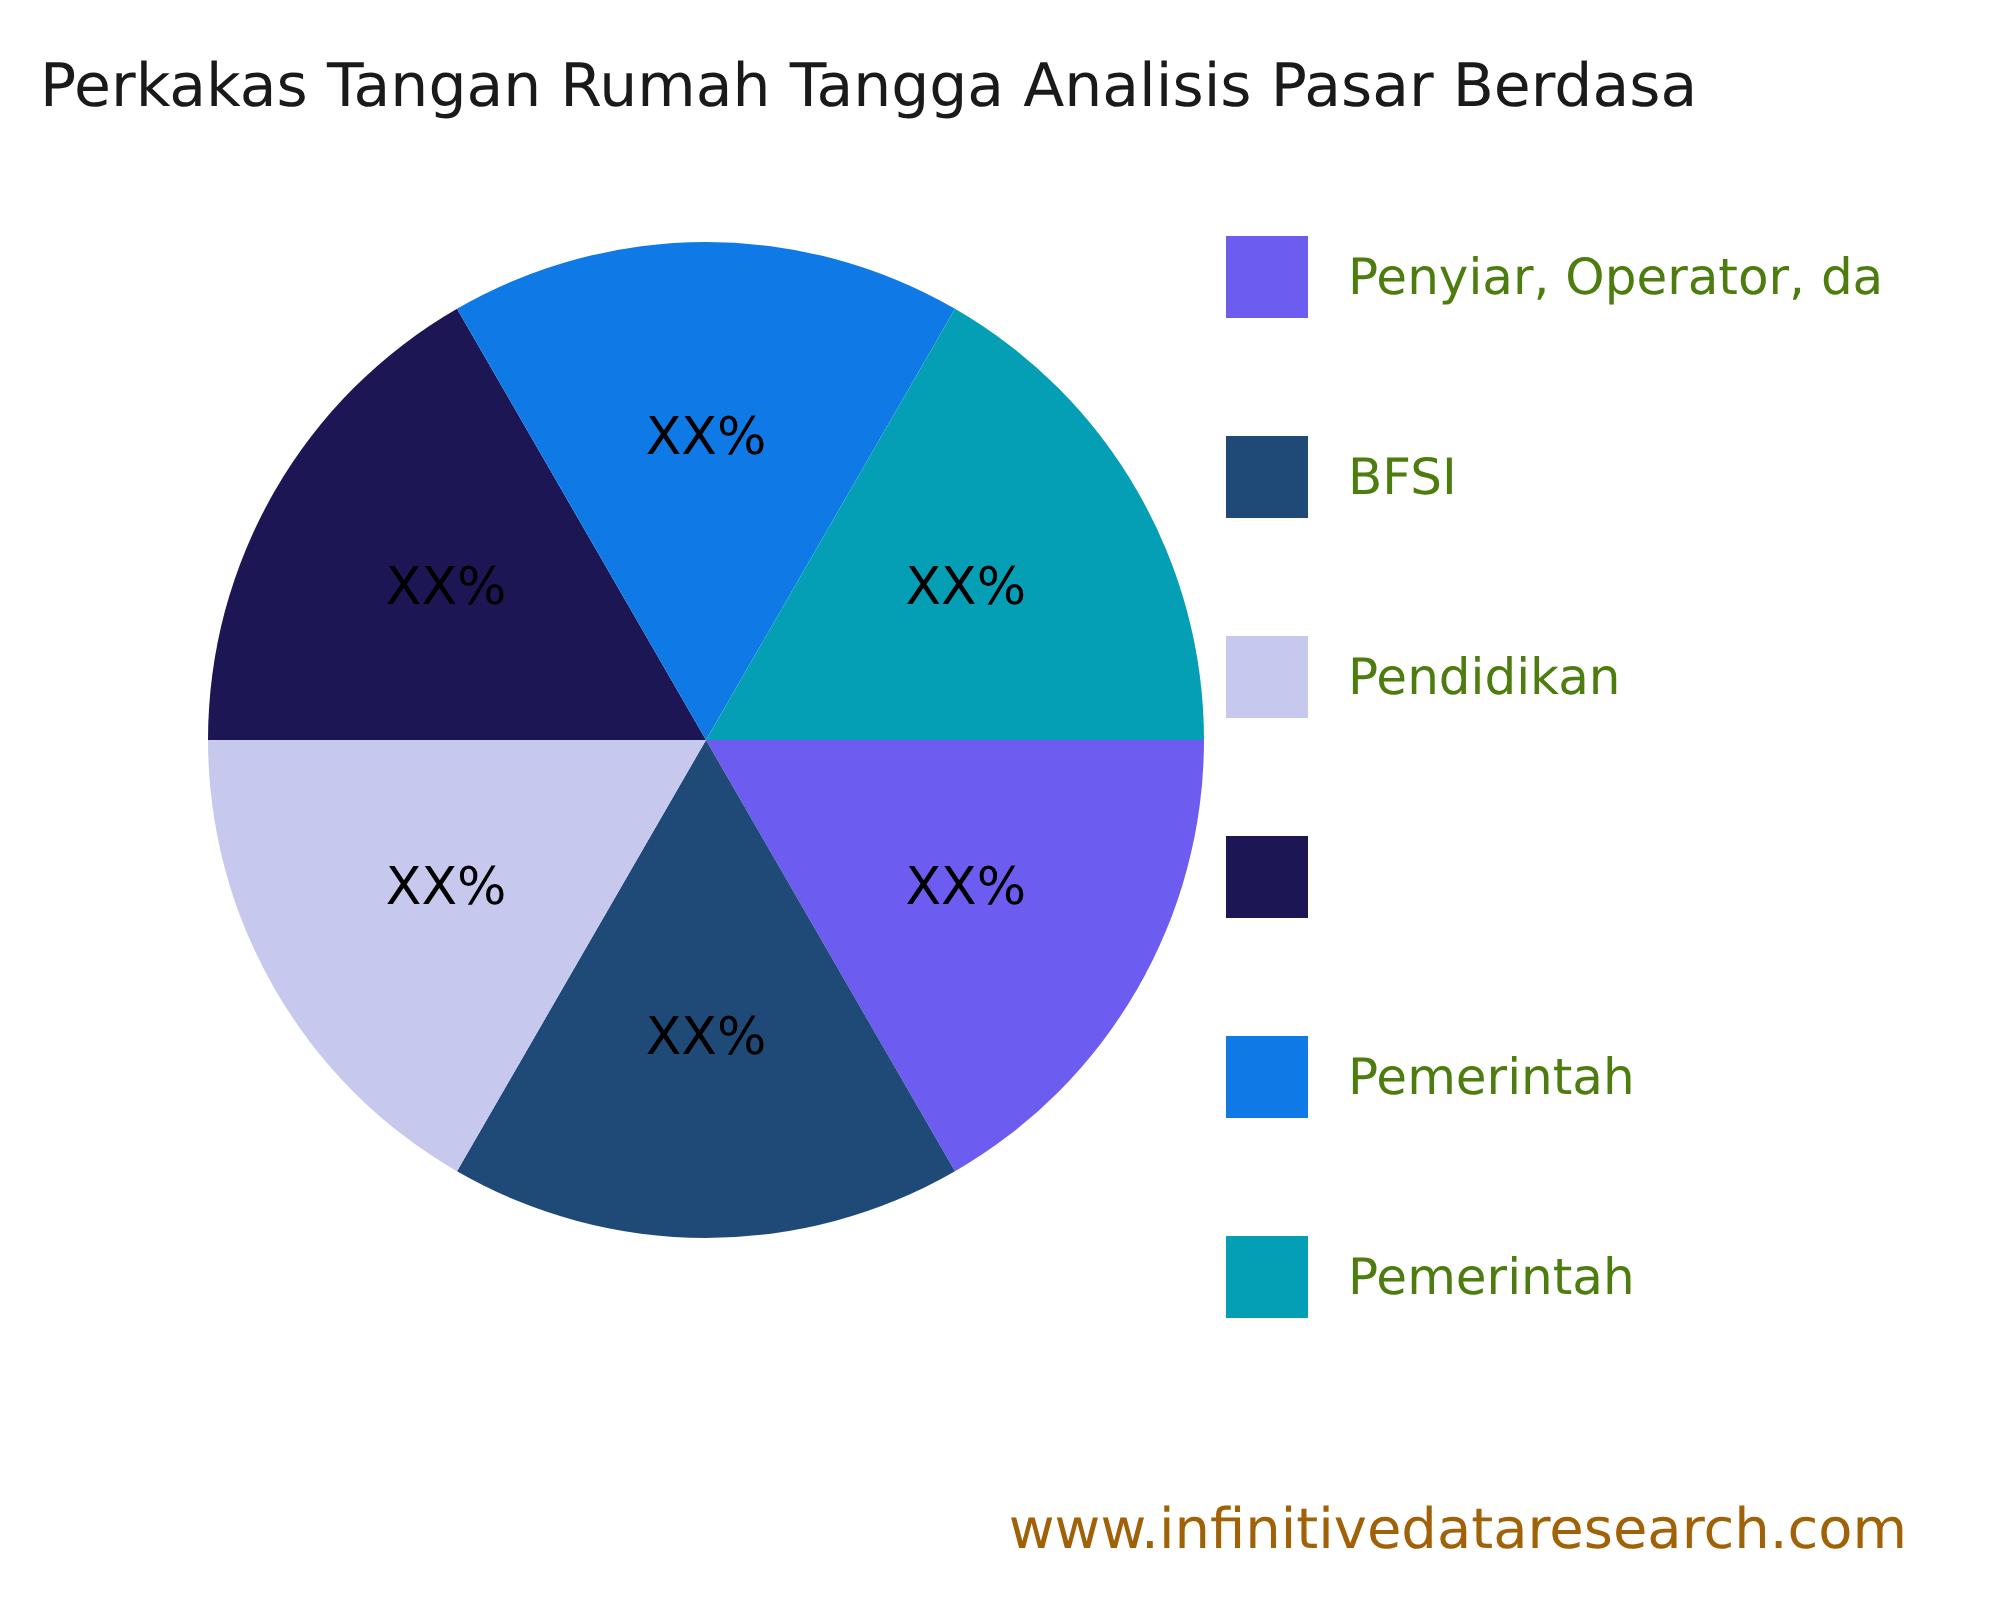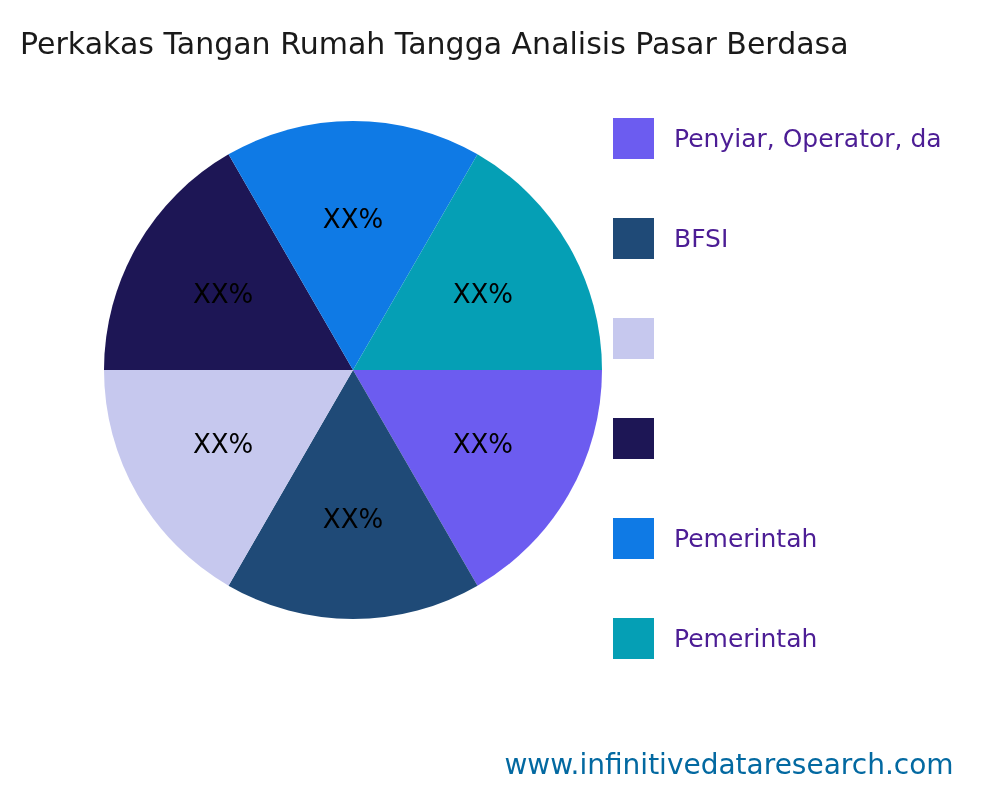--- a/index.html
+++ b/index.html
@@ -67,21 +67,21 @@
     width: 41px;
     height: 41px;
   }
   .legend-label {
     position: absolute;
     left: 61px;
     top: 3px;
     white-space: nowrap;
     font-size: 25px;
     line-height: 35px;
-    color: #4c1d95;
+    color: #4d7c0f;
     font-family: "DejaVu Sans", sans-serif;
   }
 
   
   #footer-url {
     position: absolute;
     left: 0;
     right: 0;
     top: 748px;
     text-align: center;
@@ -124,29 +124,30 @@
   <div class="legend-row">
     <span class="legend-swatch" style="background: rgb(108, 92, 240);"></span>
     <span class="legend-label">Penyiar, Operator, da</span>
   </div>
   <div class="legend-row">
     <span class="legend-swatch" style="background: rgb(31, 74, 119);"></span>
     <span class="legend-label">BFSI</span>
   </div>
   <div class="legend-row">
     <span class="legend-swatch" style="background: rgb(198, 200, 238);"></span>
+    <span class="legend-label">Pendidikan</span>
   </div>
   <div class="legend-row">
     <span class="legend-swatch" style="background: rgb(29, 22, 85);"></span>
   </div>
   <div class="legend-row">
     <span class="legend-swatch" style="background: rgb(15, 122, 229);"></span>
     <span class="legend-label">Pemerintah</span>
   </div>
   <div class="legend-row">
     <span class="legend-swatch" style="background: rgb(5, 159, 181);"></span>
     <span class="legend-label">Pemerintah</span>
   </div>
 </div>
 
-<div id="footer-url" style="color: #0369a1;">
+<div id="footer-url" style="color: #a16207;">
   <span id="footer-shift">www.infinitivedataresearch.com</span>
 </div>
 
 </body></html>

